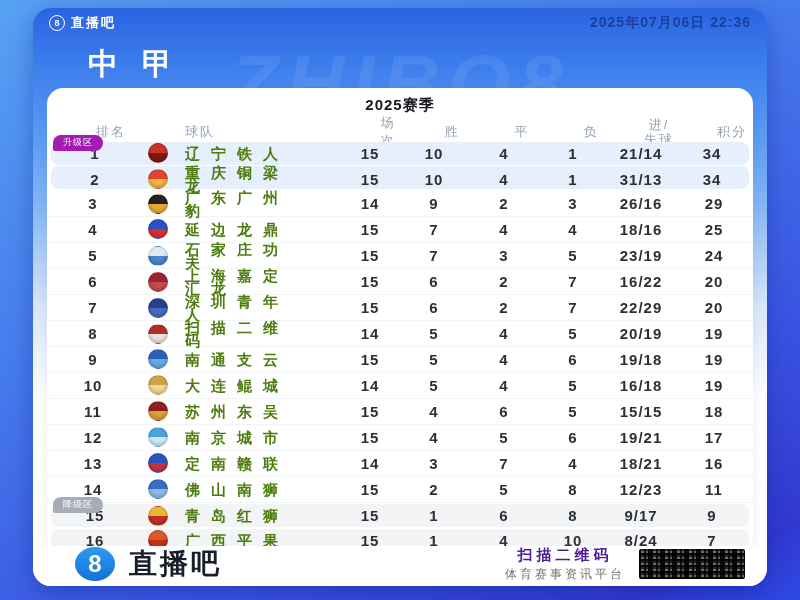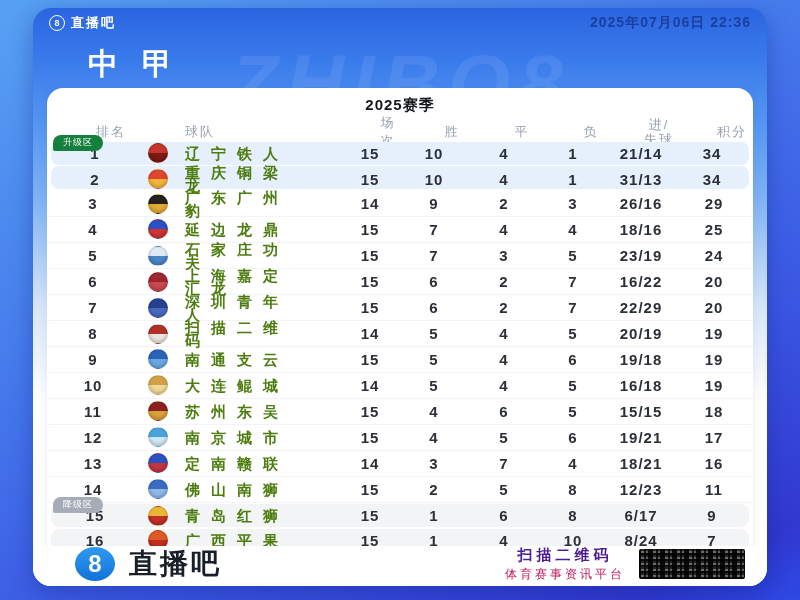--- a/index.html
+++ b/index.html
@@ -79,37 +79,37 @@
   .crest{
     width:20px; height:20px; border-radius:50%;
     border:1px solid rgba(0,0,0,.12);
     box-shadow:inset 0 -2px 3px rgba(0,0,0,.18);
   }
   .zone-badge{
     position:absolute; left:2px; top:-7px; z-index:3;
     font-size:9px; color:#fff; letter-spacing:1px;
     padding:1px 10px 2px 10px; border-radius:8px 8px 8px 2px;
   }
-  .zone-badge.promotion{ background:#15803d; }
+  .zone-badge.promotion{ background:#a21caf; }
   .zone-badge.relegation{ background:#a7adb8; }
   
   .footer{
     position:absolute; left:0; bottom:0; width:100%; height:40px;
     background:#fff; display:flex; align-items:center; padding:0 22px 4px 42px;
   }
   .big-circle{
     width:40px; height:34px; border-radius:50%;
     background:linear-gradient(180deg,#2e9bef,#1372d8);
     color:#fff; font-size:24px; font-weight:800;
     display:flex; align-items:center; justify-content:center;
   }
   .f-brand{ margin-left:14px; font-size:28px; font-weight:800; color:#191f28; letter-spacing:3px; }
   .f-right{ margin-left:auto; text-align:center; margin-right:14px; }
   .f-scan{ font-size:15px; font-weight:700; color:#4c1d95; letter-spacing:4px; }
-  .f-tag{ font-size:12px; color:#be185d; letter-spacing:3px; margin-top:1px; }
+  .f-tag{ font-size:12px; color:#737373; letter-spacing:3px; margin-top:1px; }
   .qr{
     width:106px; height:30px; border-radius:2px;
     background-color:#777;
     background-image:
       repeating-linear-gradient(0deg, rgba(15,15,15,.95) 0 2px, rgba(250,250,250,.9) 2px 4px, rgba(70,70,70,.9) 4px 6px),
       repeating-linear-gradient(90deg, #141414 0 2px, #ececec 2px 5px, #2e2e2e 5px 7px, #d8d8d8 7px 9px, #1c1c1c 9px 12px);
     background-blend-mode:multiply;
   }
 </style>
 </head>
@@ -363,21 +363,21 @@
     <div class="c">
       <span class="crest" style="background: linear-gradient(rgb(232, 184, 50) 52%, rgb(194, 47, 38) 52%);"></span>
     </div>
     <div class="c name">
             <span class="team-name">青岛红狮</span>
           </div>
     <div class="c num">15</div>
     <div class="c num">1</div>
     <div class="c num">6</div>
     <div class="c num">8</div>
-    <div class="c num">6/17</div>
+    <div class="c num">9/17</div>
     <div class="c num">9</div>
   <span class="zone-badge relegation">降级区</span>
         </div>
         <div class="grid trow relegation">
     <div class="c rank-cell">16</div>
     <div class="c">
       <span class="crest" style="background: linear-gradient(rgb(221, 90, 37) 52%, rgb(194, 47, 29) 52%);"></span>
     </div>
     <div class="c name">
             <span class="team-name">广西平果</span>

